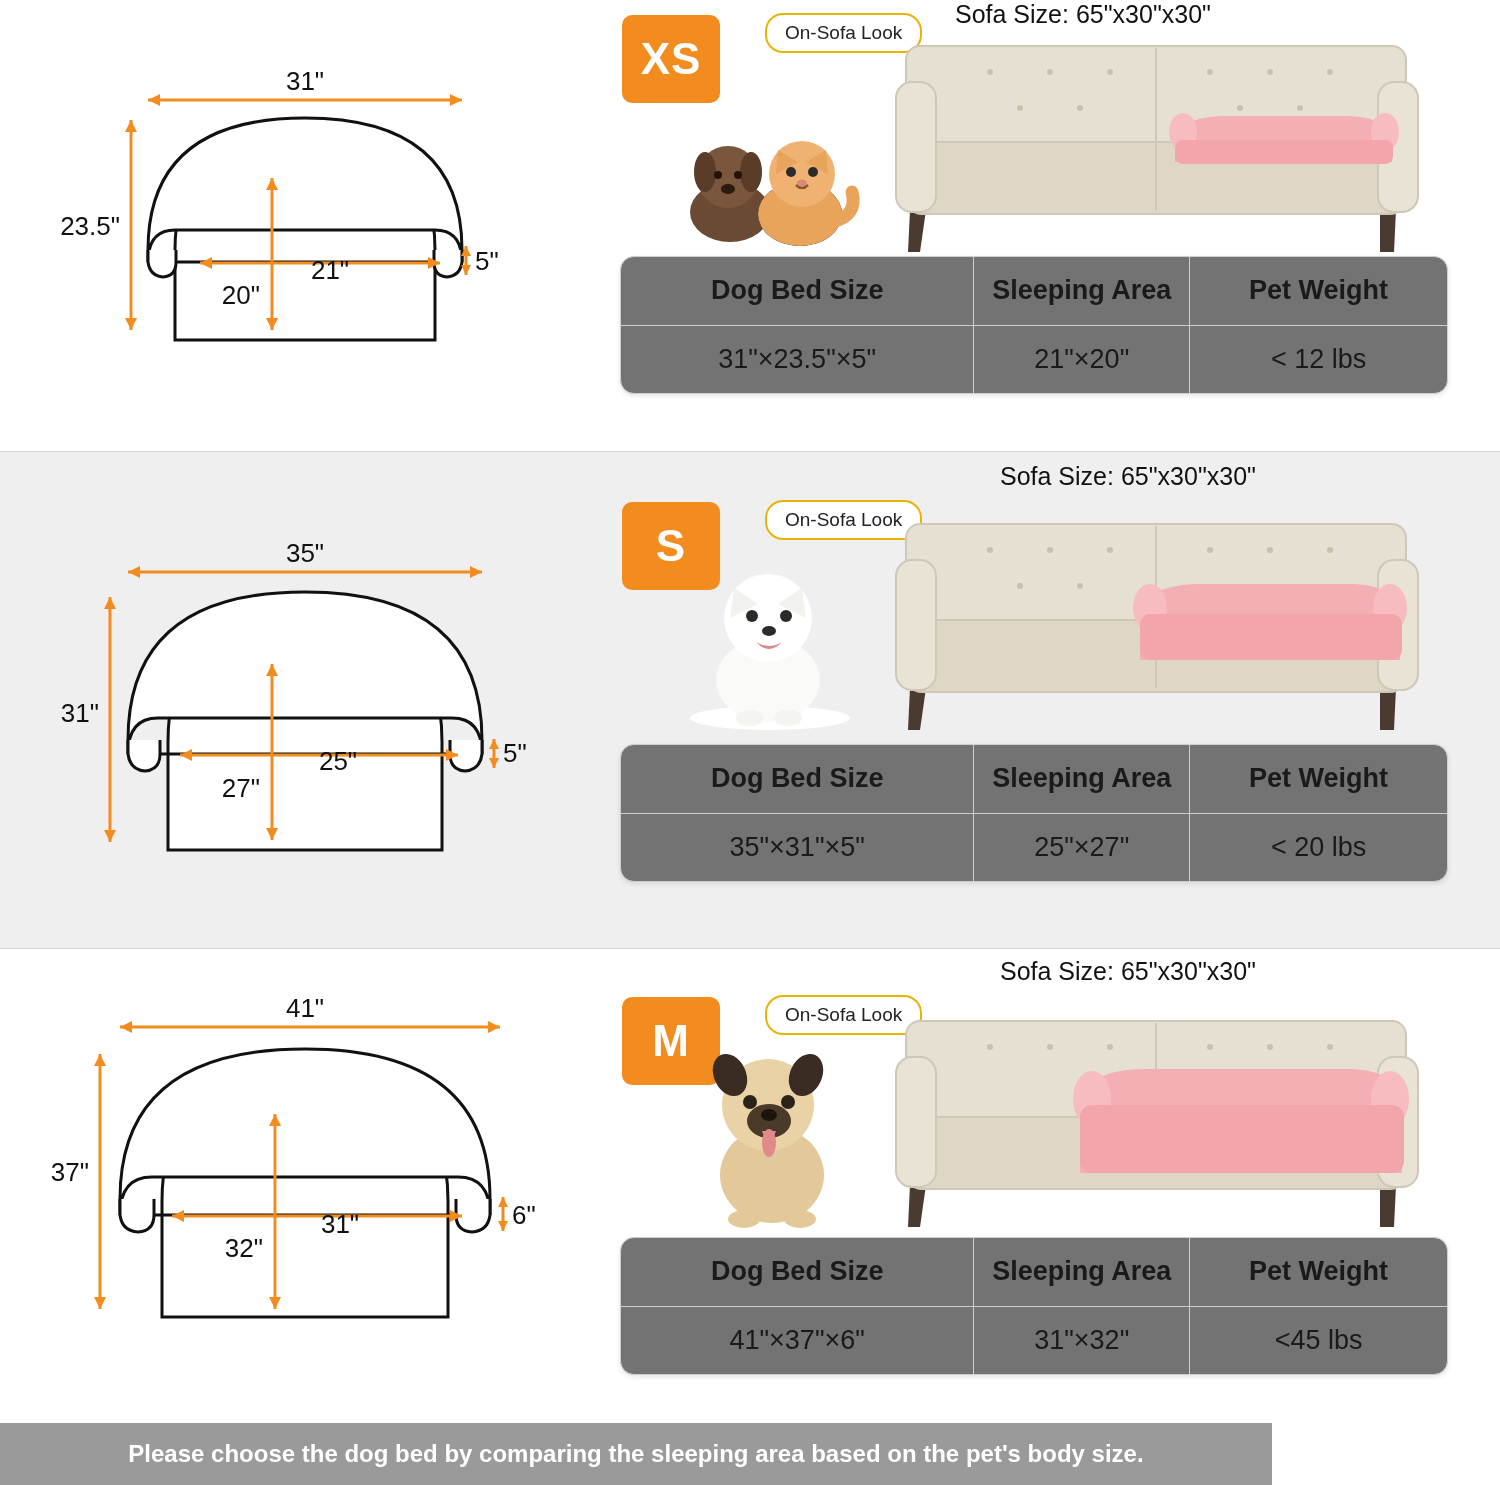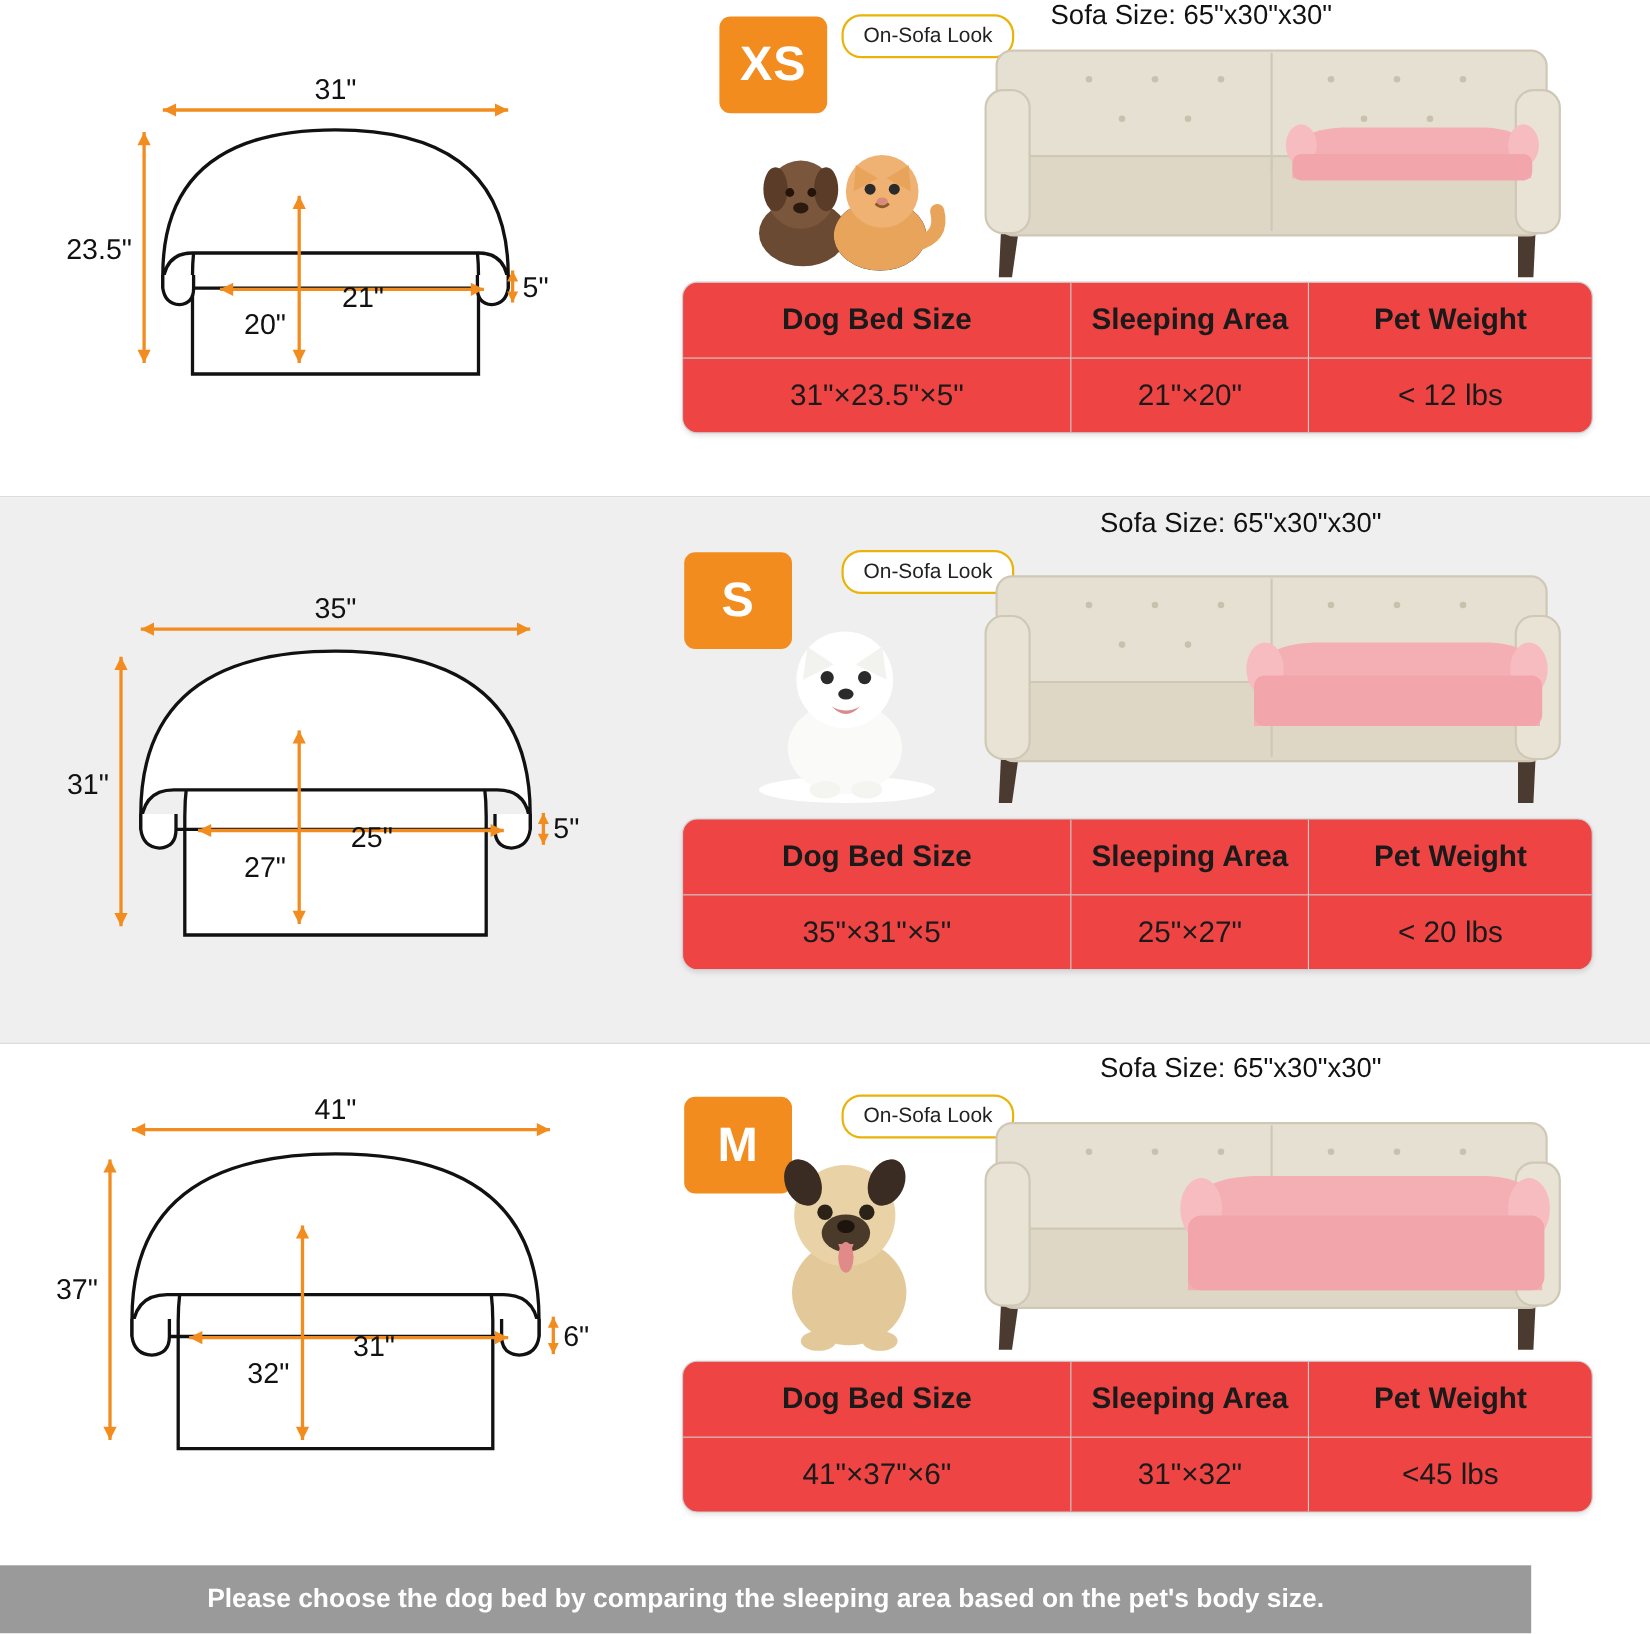--- a/index.html
+++ b/index.html
@@ -64,21 +64,21 @@
   .sofa-size-label {
     position: absolute;
     font-size: 25px;
     color: #111;
     white-space: nowrap;
   }
 
   
   .spec-table {
     position: absolute;
-    background: #ef4444;
+    background: #737373;
     border: 1.5px solid #cfcfcf;
     border-radius: 14px;
     box-shadow: 0 2px 5px rgba(0,0,0,0.10);
     overflow: hidden;
     width: 828px;
   }
   .spec-table table { border-collapse: collapse; width: 100%; }
   .spec-table th, .spec-table td {
     text-align: center;
     font-size: 27px;
@@ -92,21 +92,21 @@
   .spec-table thead th { border-bottom: 1.5px solid #cfcfcf; }
   .spec-table td { font-weight: normal; }
   .col-a { width: 340px; }
   .col-b { width: 208px; }
   .col-c { width: 248px; }
 
   
   .footer-bar {
     position: absolute;
     left: 0; bottom: 0;
-    width: 1392px; height: 62px;
+    width: 1272px; height: 62px;
     background: #9a9a9a;
     color: #ffffff;
     display: flex;
     align-items: center;
     justify-content: center;
     font-size: 24px;
     font-weight: bold;
   }
 
   svg { display: block; }
@@ -153,21 +153,21 @@
         <text class="dim-text" x="260" y="304" text-anchor="end">20"</text>
 
         <line x1="466" y1="246" x2="466" y2="275" stroke="#F28C1E" stroke-width="3"></line>
         <polygon points="466,246 461,256 471,256" fill="#F28C1E"></polygon>
         <polygon points="466,275 461,265 471,265" fill="#F28C1E"></polygon>
         <text class="dim-text" x="475" y="270" text-anchor="start">5"</text>
       </svg>
     </div>
 
     <div class="info-pane">
-      <div class="size-badge" style="left:12px; top:15px;margin-left:32px;">XS</div>
+      <div class="size-badge" style="left:12px; top:15px;">XS</div>
       <div class="on-sofa-chip" style="left:155px; top:13px;">On-Sofa Look</div>
       <div class="sofa-size-label" style="left:345px; top:0px;">Sofa Size: 65"x30"x30"</div>
 
       <svg width="870" height="250" viewBox="0 0 870 250" style="position:absolute; left:0px; top:22px;">
 
         <path d="M300 188 l16 0 l-6 42 l-12 0 z" fill="#4a3a30"></path>
         <path d="M770 188 l16 0 l-2 42 l-14 0 z" fill="#4a3a30"></path>
 
         <rect x="296" y="24" width="500" height="112" rx="14" fill="#E6E0D2" stroke="#cfc8b7" stroke-width="2"></rect>
         <rect x="296" y="120" width="500" height="72" rx="16" fill="#DED7C6" stroke="#cfc8b7" stroke-width="2"></rect>

